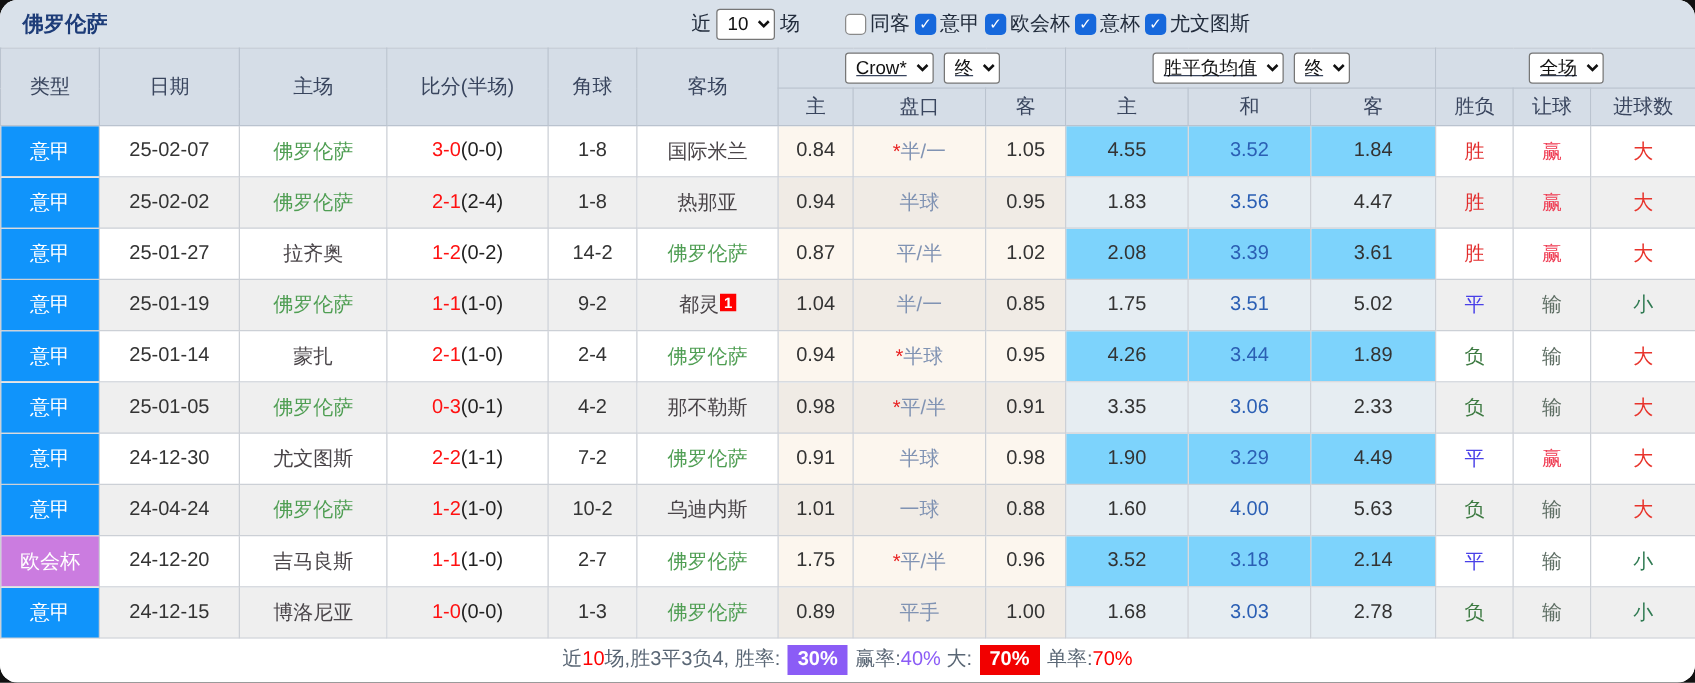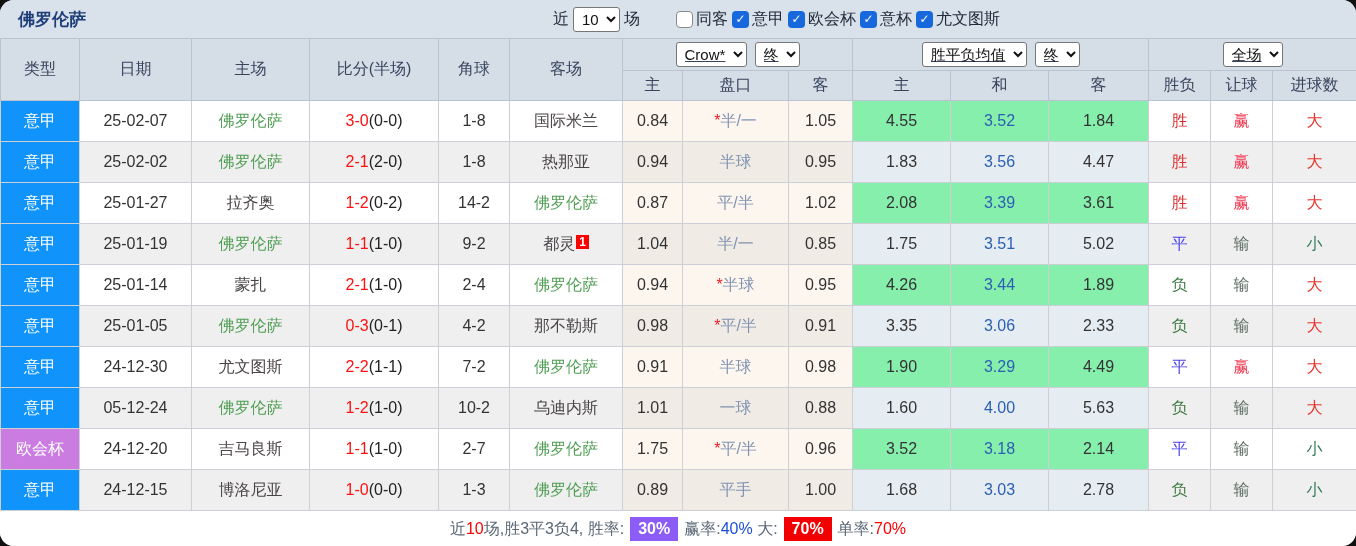--- a/index.html
+++ b/index.html
@@ -23,42 +23,42 @@
   thead th.span2{height:60px;}
   .selwrap{display:flex;align-items:center;justify-content:center;gap:8px;text-decoration:underline;}
   tbody td{border:1px solid #ccd0d6;text-align:center;font-size:16px;color:#333;height:40px;padding:0;overflow:hidden;}
   tr.odd{background:#fff;}
   tr.even{background:#efefef;}
   td.type{color:#fff;}
   td.type-blue{background:#1094fb;}
   td.type-purple{background:#cb7ce0;}
   td.ah{background:#fcf6ee;}
   tr.even td.ah{background:#f0ebe5;}
-  td.eu{background:#86efac;}
+  td.eu{background:#7dd3fc;}
   tr.even td.eu{background:#e6edf2;}
   td.eu-draw{color:#2b5fb4;}
   .team{color:#4f9e53;cursor:pointer;}
   .opp{color:#4a4549;cursor:pointer;}
   .score-main{color:#ff1111;}
   .score-half{color:#222;}
   td.line{color:#8093b3;}
   .star{color:#e82020;}
   .badge1{display:inline-block;background:#f00;color:#fff;font-size:12px;font-weight:bold;line-height:14px;padding:0 3px;margin-left:1px;transform:translateY(-3px);}
   td.r-win{color:#e22b2b;}
   td.r-draw{color:#4940e8;}
   td.r-lose{color:#3d7a42;}
   td.h-win{color:#ef3b52;}
   td.h-lose{color:#5e6e64;}
   td.g-over{color:#e8342c;}
   td.g-under{color:#2f7a52;}
   
   .footer{height:36px;line-height:34px;text-align:center;font-size:16px;color:#5a6775;background:#fff;}
   .footer span{vertical-align:middle;}
   .sred{color:#f00;}
-  .sblue{color:#1d4ed8;}
+  .sblue{color:#8b5cf6;}
   .badge{display:inline-block;color:#fff;font-weight:bold;padding:3px 8px;line-height:18px;margin:0 6px;}
   .badge-green{background:#8b5cf6;}
   .badge-red{background:#f20000;}
 </style>
 </head>
 <body>
 
 <div class="card">
 
   <div class="topbar">
@@ -154,21 +154,21 @@
           <td class="eu eu-draw">3.52</td>
           <td class="eu">1.84</td>
           <td class="r-win">胜</td>
           <td class="h-win">赢</td>
           <td class="g-over">大</td>
         </tr>
         <tr class="even">
           <td class="type type-blue">意甲</td>
           <td>25-02-02</td>
           <td><span class="team">佛罗伦萨</span></td>
-          <td><span class="score-main">2-1</span><span class="score-half">(2-0)</span></td>
+          <td><span class="score-main">2-1</span><span class="score-half">(2-4)</span></td>
           <td>1-8</td>
           <td><span class="opp">热那亚</span></td>
           <td class="ah">0.94</td>
           <td class="ah line">半球</td>
           <td class="ah">0.95</td>
           <td class="eu">1.83</td>
           <td class="eu eu-draw">3.56</td>
           <td class="eu">4.47</td>
           <td class="r-win">胜</td>
           <td class="h-win">赢</td>
@@ -254,21 +254,21 @@
           <td class="ah">0.98</td>
           <td class="eu">1.90</td>
           <td class="eu eu-draw">3.29</td>
           <td class="eu">4.49</td>
           <td class="r-draw">平</td>
           <td class="h-win">赢</td>
           <td class="g-over">大</td>
         </tr>
         <tr class="even">
           <td class="type type-blue">意甲</td>
-          <td>05-12-24</td>
+          <td>24-04-24</td>
           <td><span class="team">佛罗伦萨</span></td>
           <td><span class="score-main">1-2</span><span class="score-half">(1-0)</span></td>
           <td>10-2</td>
           <td><span class="opp">乌迪内斯</span></td>
           <td class="ah">1.01</td>
           <td class="ah line">一球</td>
           <td class="ah">0.88</td>
           <td class="eu">1.60</td>
           <td class="eu eu-draw">4.00</td>
           <td class="eu">5.63</td>

